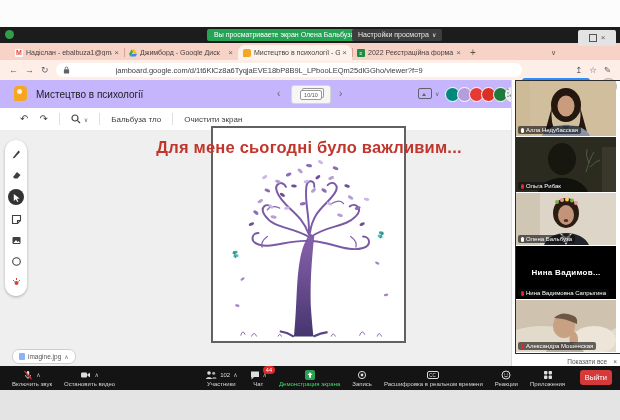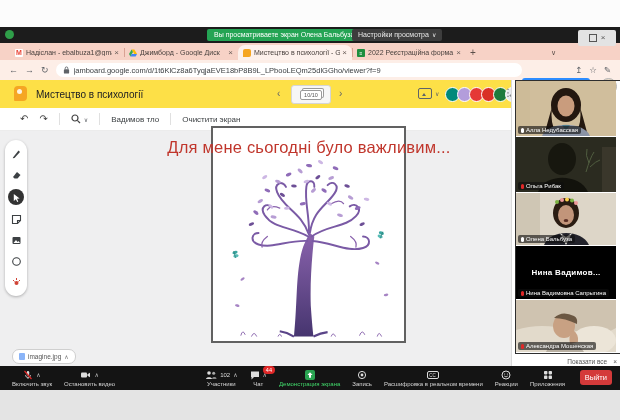--- a/index.html
+++ b/index.html
@@ -33,25 +33,25 @@
   .tab-title{white-space:nowrap;overflow:hidden;flex:1;}
   .tab-close{font-size:8px;color:#6b5f5a;margin-left:2px;}
   .newtab{width:14px;text-align:center;font-size:10px;color:#5a4f4a;padding-bottom:2px;}
   .strip-caret{position:absolute;right:64px;bottom:3px;font-size:7px;color:#5a4f4a;}
   
   .addrbar{position:absolute;top:60px;left:0;width:620px;height:20px;background:#fdeee7;
           display:flex;align-items:center;gap:7px;padding:0 9px;box-sizing:border-box;}
   .nav-ic{font-size:9px;color:#5f6368;line-height:10px;}
   .omnibox{height:14px;background:#fff;border-radius:7px;flex:1;max-width:452px;display:flex;
           align-items:center;padding:0 7px;font-size:7.5px;color:#3c4043;gap:4px;overflow:hidden;}
-  .omnibox .url{white-space:nowrap;overflow:hidden;}
+  .omnibox .url{white-space:nowrap;overflow:hidden;margin-left:42px;}
   .addr-right{display:flex;gap:7px;align-items:center;margin-left:auto;}
   .addr-right span{font-size:8.5px;color:#5f6368;}
   
-  .jam-header{position:absolute;top:80px;left:0;width:620px;height:28px;background:#fde047;border-bottom:6px solid #f9a8d4;}
+  .jam-header{position:absolute;top:80px;left:0;width:620px;height:28px;background:#c4b5fd;border-bottom:6px solid #f9a8d4;}
   .jam-logo{position:absolute;left:14px;top:6px;width:13px;height:15px;background:#f5a623;border-radius:4px 4px 4px 1px;}
   .jam-logo::after{content:"";position:absolute;left:3px;top:3px;width:5px;height:5px;border-radius:50%;background:#fff;opacity:.85;}
   .doc-title{position:absolute;left:36px;top:9px;font-size:10px;color:#202124;}
   .nav-prev{position:absolute;left:277px;top:8px;font-size:10px;color:#5f6368;}
   .nav-next{position:absolute;left:339px;top:8px;font-size:10px;color:#5f6368;}
   .frame-pill{position:absolute;left:291px;top:5px;width:38px;height:17px;background:#f6f6f6;border:1px solid #d5d5d5;
           border-radius:3px;display:flex;align-items:center;justify-content:center;}
   .frame-pill .inner{border:1px solid #9a9a9a;border-radius:2px;font-size:5.5px;color:#555;padding:1px 3px;background:#fff;
           box-shadow:2px -2px 0 -1px #fff,2px -2px 0 0 #9a9a9a;}
   .present-btn{position:absolute;left:418px;top:8px;display:flex;align-items:center;gap:3px;}
@@ -70,21 +70,21 @@
   .jt-zoom{display:flex;align-items:center;gap:3px;}
   .jt-caret{font-size:6px;color:#5f6368;}
   .jt-btn{font-size:8px;color:#3c4043;}
   
   .jam-canvas{position:absolute;top:131px;left:0;width:620px;height:235px;background:#efeff0;}
   .tool-rail{position:absolute;left:5px;top:9px;width:22px;padding:7px 0;background:#fff;border-radius:11px;
           box-shadow:0 1px 3px rgba(0,0,0,.28);display:flex;flex-direction:column;align-items:center;gap:8px;}
   .tool{width:13px;height:13px;display:flex;align-items:center;justify-content:center;position:relative;}
   .tool.sel{background:#333;border-radius:50%;width:16px;height:16px;}
   .frame-box{position:absolute;left:211px;top:-5px;width:195px;height:217px;background:#fff;border:2px solid #616161;box-sizing:border-box;}
-  .canvas-title{position:absolute;left:309px;top:7px;transform:translateX(-50%);font-size:16.5px;font-weight:400;
+  .canvas-title{position:absolute;left:309px;top:7px;transform:translateX(-50%);font-size:16.5px;font-weight:700;
           white-space:nowrap;z-index:3;letter-spacing:.2px;}
   .tree{position:absolute;left:221px;top:24px;z-index:2;}
   
   .dl-chip{position:absolute;left:12px;top:349px;height:13px;background:#fff;border:1px solid #cfcfcf;border-radius:7px;
           display:flex;align-items:center;gap:3px;padding:0 6px;font-size:6.5px;color:#555;z-index:4;}
   .dl-ic{width:6px;height:7px;background:#8ab4f8;border-radius:1px;}
   .dl-caret{font-size:6px;color:#777;}
   
   .sidebar{position:absolute;top:80px;right:0;width:108px;height:286px;background:#fff;border-left:1px solid #dadada;z-index:5;}
   .blue-partial{position:absolute;top:-2px;left:10px;width:68px;height:15px;border-radius:3px;}
@@ -210,21 +210,21 @@
     <span class="jt-ic">↷</span>
     <span class="jt-sep"></span>
     <span class="jt-zoom">
       <svg width="10" height="10" viewBox="0 0 10 10">
           <circle cx="4" cy="4" r="3" fill="none" stroke="#444" stroke-width="1.2"></circle>
           <line x1="6.3" y1="6.3" x2="9" y2="9" stroke="#444" stroke-width="1.2"></line>
         </svg>
       <span class="jt-caret">∨</span>
     </span>
     <span class="jt-sep"></span>
-    <span class="jt-btn">Вадимов тло</span>
+    <span class="jt-btn">Бальбуза тло</span>
     <span class="jt-sep"></span>
     <span class="jt-btn">Очистити экран</span>
   </div>
 
   <div class="jam-canvas">
     <div class="frame-box"></div>
     <div class="canvas-title" style="color: rgb(192, 54, 44);">Для мене сьогодні було важливим...</div>
 
     <svg class="tree" width="176" height="186" viewBox="0 0 190 210">
       <defs>

